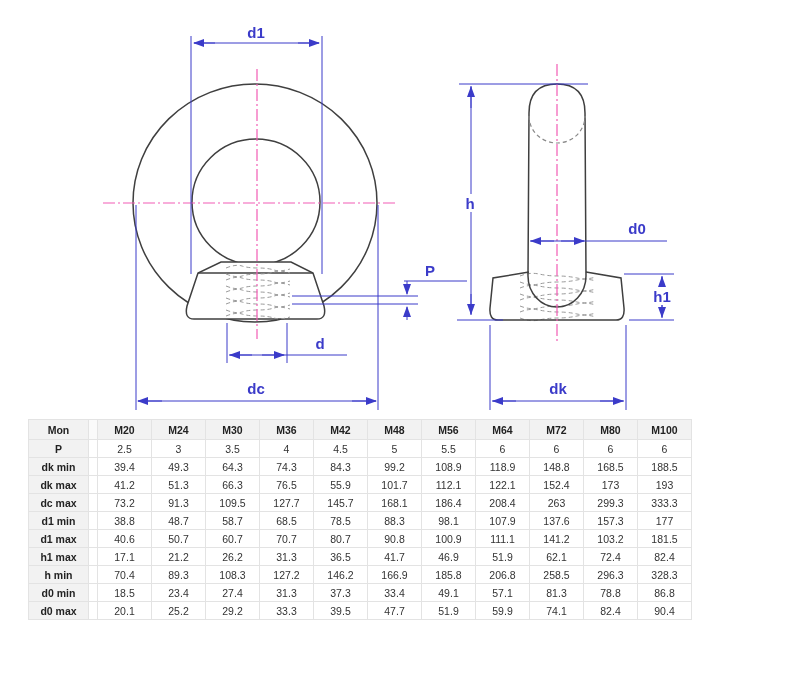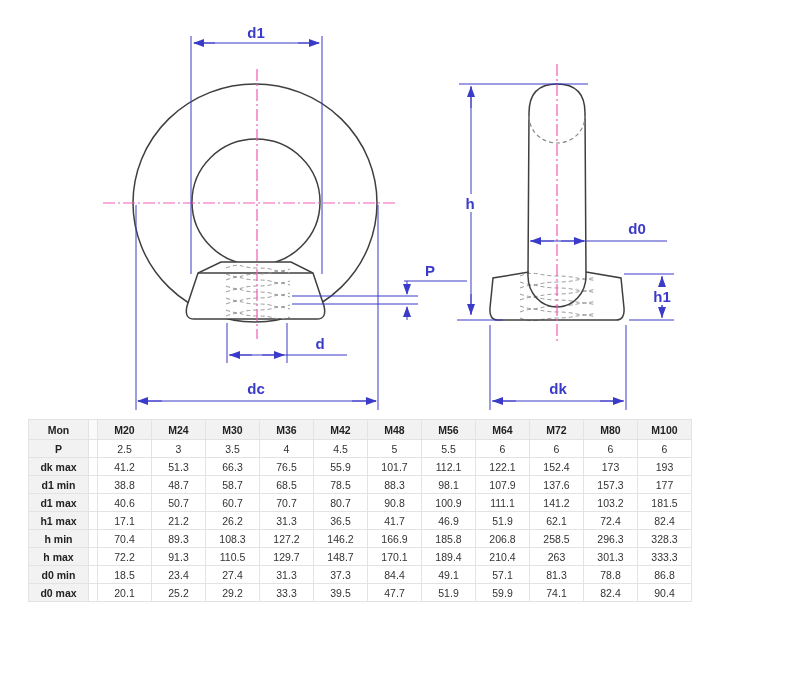--- a/index.html
+++ b/index.html
@@ -153,35 +153,65 @@
         <td>4</td>
         <td>4.5</td>
         <td>5</td>
         <td>5.5</td>
         <td>6</td>
         <td>6</td>
         <td>6</td>
         <td>6</td>
       </tr>
       <tr>
+        <th>dk min</th>
+        <td class="spacer"></td>
+        <td>39.4</td>
+        <td>49.3</td>
+        <td>64.3</td>
+        <td>74.3</td>
+        <td>84.3</td>
+        <td>99.2</td>
+        <td>108.9</td>
+        <td>118.9</td>
+        <td>148.8</td>
+        <td>168.5</td>
+        <td>188.5</td>
+      </tr>
+      <tr>
         <th>dk max</th>
         <td class="spacer"></td>
         <td>41.2</td>
         <td>51.3</td>
         <td>66.3</td>
         <td>76.5</td>
         <td>55.9</td>
         <td>101.7</td>
         <td>112.1</td>
         <td>122.1</td>
         <td>152.4</td>
         <td>173</td>
         <td>193</td>
       </tr>
       <tr>
+        <th>dc max</th>
+        <td class="spacer"></td>
+        <td>73.2</td>
+        <td>91.3</td>
+        <td>109.5</td>
+        <td>127.7</td>
+        <td>145.7</td>
+        <td>168.1</td>
+        <td>186.4</td>
+        <td>208.4</td>
+        <td>263</td>
+        <td>299.3</td>
+        <td>333.3</td>
+      </tr>
+      <tr>
         <th>d1 min</th>
         <td class="spacer"></td>
         <td>38.8</td>
         <td>48.7</td>
         <td>58.7</td>
         <td>68.5</td>
         <td>78.5</td>
         <td>88.3</td>
         <td>98.1</td>
         <td>107.9</td>
@@ -228,43 +258,28 @@
         <td>127.2</td>
         <td>146.2</td>
         <td>166.9</td>
         <td>185.8</td>
         <td>206.8</td>
         <td>258.5</td>
         <td>296.3</td>
         <td>328.3</td>
       </tr>
       <tr>
-        <th>h max</th>
-        <td class="spacer"></td>
-        <td>72.2</td>
-        <td>91.3</td>
-        <td>110.5</td>
-        <td>129.7</td>
-        <td>148.7</td>
-        <td>170.1</td>
-        <td>189.4</td>
-        <td>210.4</td>
-        <td>263</td>
-        <td>301.3</td>
-        <td>333.3</td>
-      </tr>
-      <tr>
         <th>d0 min</th>
         <td class="spacer"></td>
         <td>18.5</td>
         <td>23.4</td>
         <td>27.4</td>
         <td>31.3</td>
         <td>37.3</td>
-        <td>84.4</td>
+        <td>33.4</td>
         <td>49.1</td>
         <td>57.1</td>
         <td>81.3</td>
         <td>78.8</td>
         <td>86.8</td>
       </tr>
       <tr>
         <th>d0 max</th>
         <td class="spacer"></td>
         <td>20.1</td>

